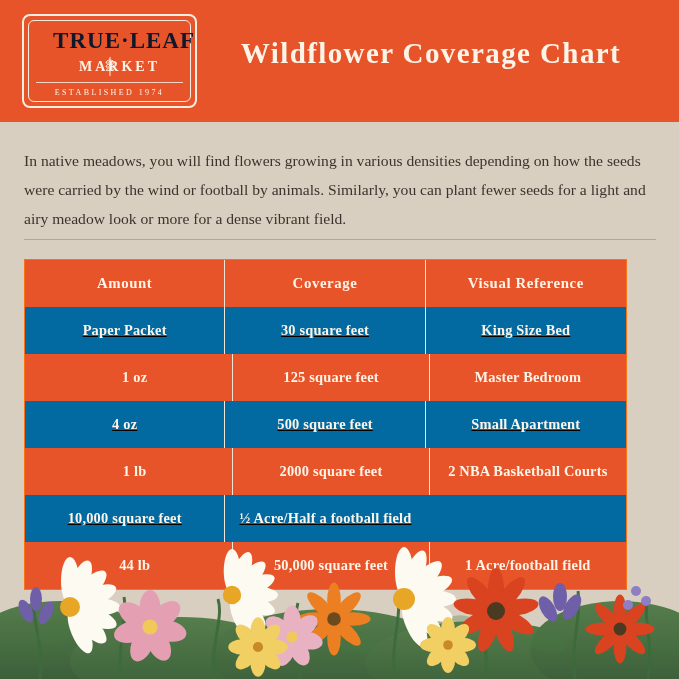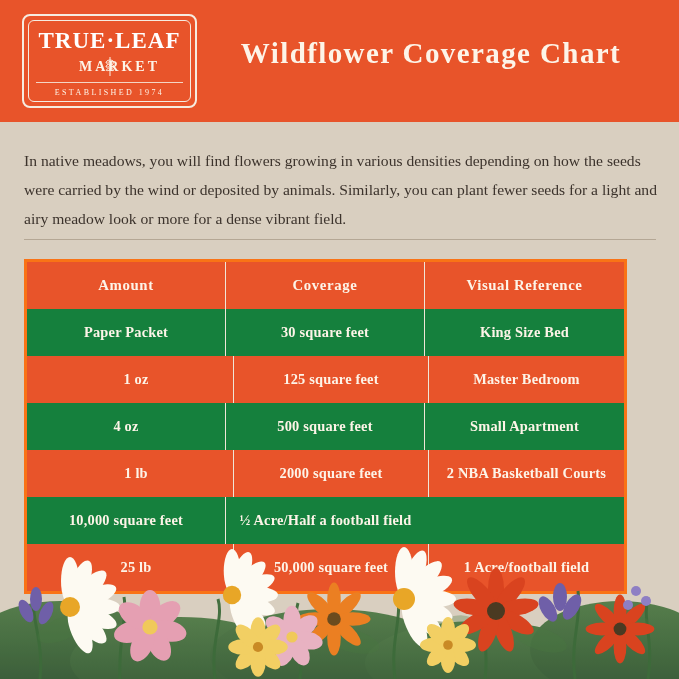--- a/index.html
+++ b/index.html
@@ -54,22 +54,22 @@
     position: absolute;
     left: 4px; top: 4px; right: 4px; bottom: 4px;
     border: 1px solid #f6ece0;
     border-radius: 6px;
     box-sizing: border-box;
   }
   .logo-true {
     position: absolute;
     left: 0; right: 0;
     top: 13px;
-    text-align: center;
-    color: #ffffff;
+    text-align: right;
+    color: #0f172a;
     font-family: "Liberation Serif", serif;
     font-weight: bold;
     font-size: 23px;
     letter-spacing: 1px;
     line-height: 1;
   }
   .logo-market {
     position: absolute;
     left: 0; right: 0;
     top: 44px;
@@ -142,32 +142,32 @@
     height: 1px;
     background: #b4a795;
   }
 
   
   .table {
     position: absolute;
     left: 24px;
     top: 259px;
     width: 603px;
-    border: 3px solid #f97316;
+    border: 1px solid #f97316;
     box-sizing: border-box;
   }
   .row {
     display: flex;
     height: 47px;
   }
   .row.head {
     background: #e8542a;
   }
   .row.odd { background: #e8542a; padding-left: 12px; }
-  .row.even { background: #15803d; }
+  .row.even { background: #0369a1; text-decoration: underline; }
   .cell {
     flex: 0 0 33.3333%;
     width: 33.3333%;
     box-sizing: border-box;
     display: flex;
     align-items: center;
     justify-content: center;
     text-align: center;
     color: #fdf4e8;
     font-family: "Liberation Serif", serif;
@@ -218,21 +218,21 @@
       </svg>
       <div class="logo-divider"></div>
       <div class="logo-market">MARKET</div>
       <div class="logo-est">ESTABLISHED 1974</div>
     </div>
     <div class="title">Wildflower Coverage Chart</div>
   </div>
   <div class="header-rule r1"></div>
   <div class="header-rule r2"></div>
 
-  <div class="intro">In native meadows, you will find flowers growing in various densities depending on how the seeds were carried by the wind or deposited by animals. Similarly, you can plant fewer seeds for a light and airy meadow look or more for a dense vibrant field.</div>
+  <div class="intro">In native meadows, you will find flowers growing in various densities depending on how the seeds were carried by the wind or football by animals. Similarly, you can plant fewer seeds for a light and airy meadow look or more for a dense vibrant field.</div>
   <div class="intro-rule"></div>
 
   <div class="table">
 
     <div class="row head">
       <div class="cell">Amount</div>
       <div class="cell">Coverage</div>
       <div class="cell">Visual Reference</div>
     </div>
 
@@ -259,21 +259,21 @@
       <div class="cell">2000 square feet</div>
       <div class="cell">2 NBA Basketball Courts</div>
     </div>
 
     <div class="row even">
       <div class="cell">10,000 square feet</div>
       <div class="cell">½ Acre/Half a football field</div>
     </div>
 
     <div class="row odd">
-      <div class="cell">25 lb</div>
+      <div class="cell">44 lb</div>
       <div class="cell">50,000 square feet</div>
       <div class="cell">1 Acre/football field</div>
     </div>
 
   </div>
 
   <div class="floral">
     <svg class="floral-fade" viewBox="0 0 679 200" preserveAspectRatio="none">
       <defs>
         <linearGradient id="leafGrad" x1="0" y1="0" x2="0" y2="1">

